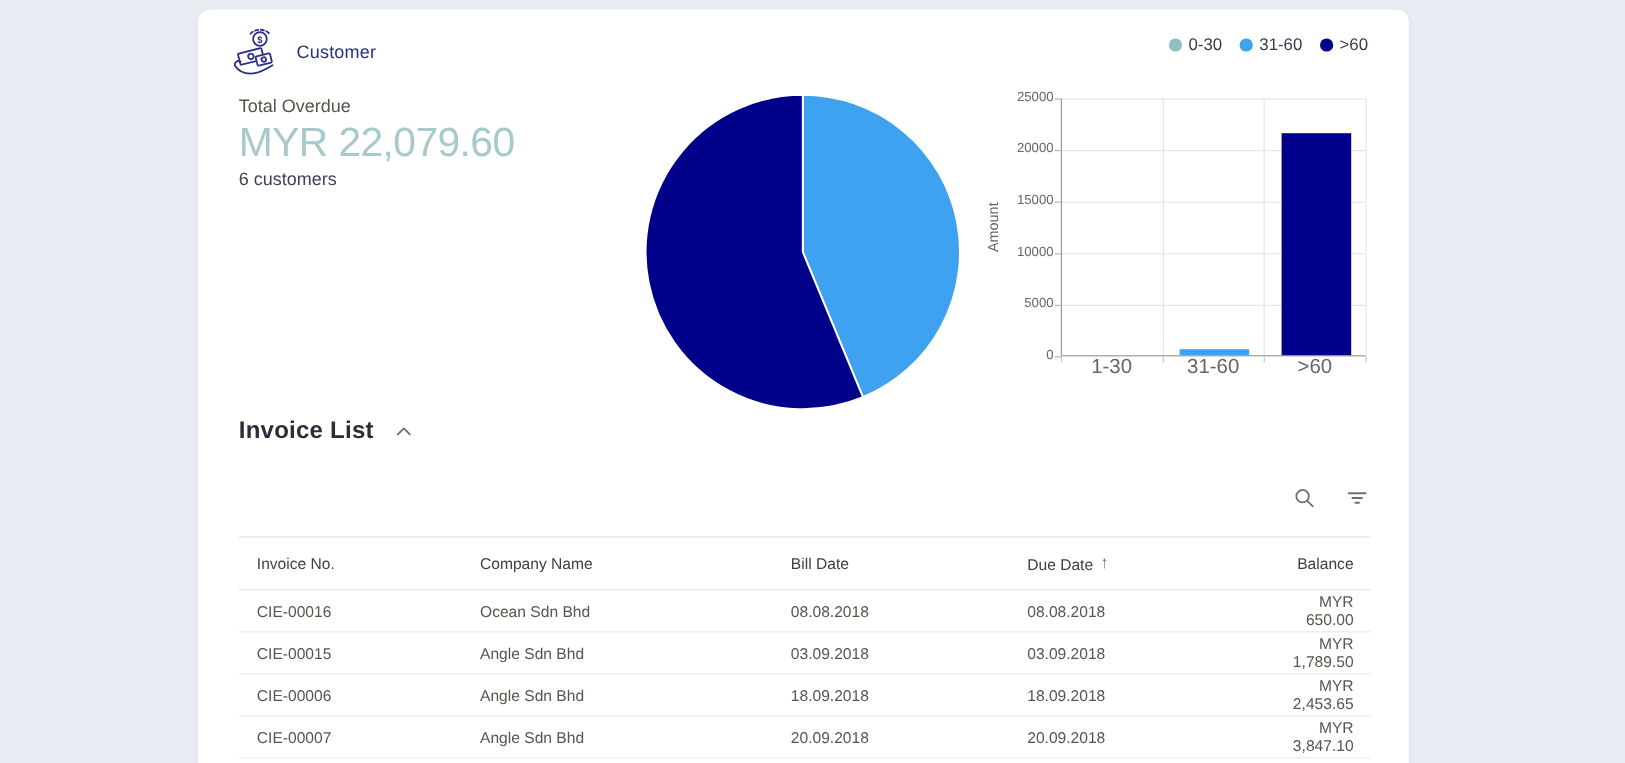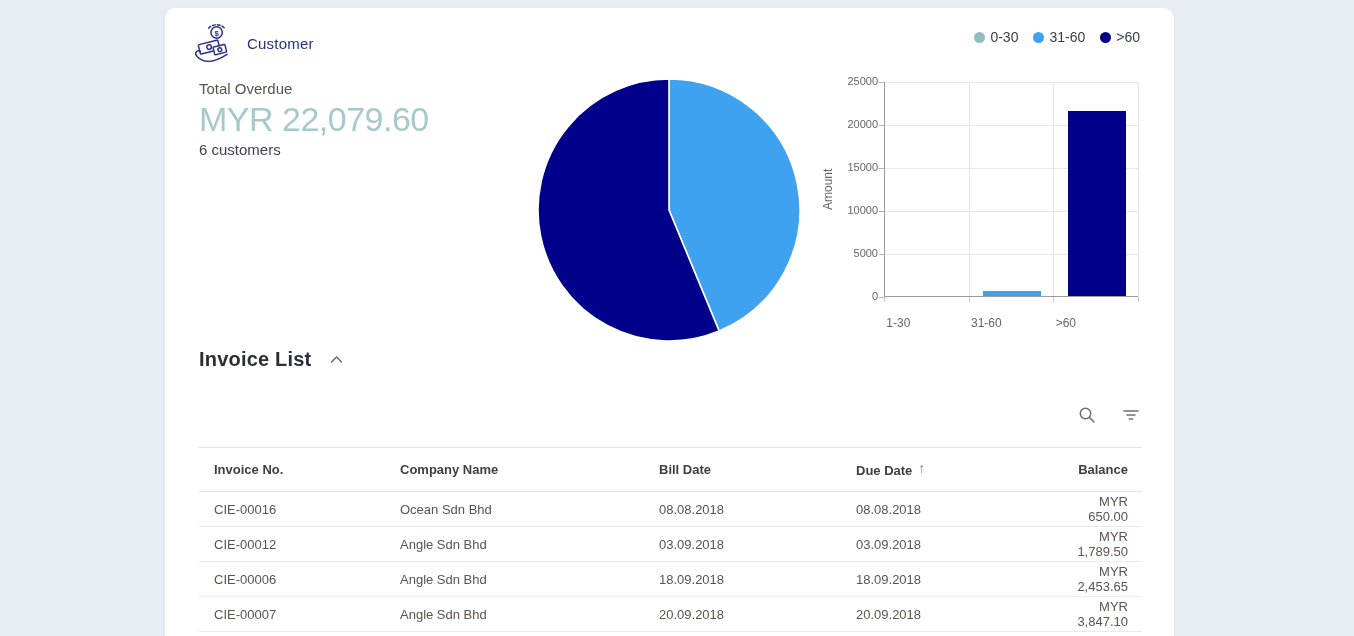--- a/index.html
+++ b/index.html
@@ -33,35 +33,35 @@
   
   .bar-wrap { position:absolute; left:655px; top:52px; width:350px; height:300px; font-size:11px; color:#666; }
   .plot { position:absolute; left:64px; top:22px; width:254px; height:215px;
           border-left:1px solid #9b9b9b; border-bottom:1px solid #9b9b9b; }
   .gridline-h { position:absolute; left:0; width:100%; height:1px; background:#e6e6e6; }
   .gridline-v { position:absolute; top:0; height:100%; width:1px; background:#e6e6e6; }
   .bar { position:absolute; bottom:0; }
   .ytick-label { position:absolute; width:44px; left:14px; text-align:right; font-size:11px; color:#666; }
   .ytick-mark { position:absolute; width:5px; height:1px; background:#b4b4b4; left:59px; }
   .xtick-mark { position:absolute; width:1px; height:5px; background:#c9c9c9; top:237px; }
-  .xtick-label { position:absolute; top:256px; width:80px; font-size:12px; color:#666; }
+  .xtick-label { position:absolute; top:236px; width:80px; text-align:center; font-size:17px; color:#666; }
   .xaxis-title { position:absolute; top:267px; left:64px; width:254px; text-align:center; font-size:12px; color:#666; }
   .yaxis-title { position:absolute; left:0px; top:22px; height:215px; width:16px;
                  display:flex; align-items:center; justify-content:center;
                  writing-mode:vertical-rl; transform:rotate(180deg); font-size:12px; color:#666; }
   
   .invoice-heading { position:absolute; left:34px; top:340px; display:flex; align-items:center; gap:14px; }
   .invoice-title { font-size:20px; font-weight:700; color:#2d2d39; letter-spacing:.2px; }
   .toolbar { position:absolute; top:396px; right:32px; display:flex; align-items:center; gap:22px; }
   .icon-btn { width:22px; height:22px; display:flex; align-items:center; justify-content:center; cursor:pointer; }
   
   .table { position:absolute; left:34px; top:439px; width:943px; font-size:13px; color:#5a544d; }
   .thead { display:flex; height:45px; align-items:center;
            border-top:1px solid #e3e3e3; border-bottom:1px solid #e3e3e3;
-           color:#403e3e; font-weight:700; font-size:13px; }
+           color:#403e3e; font-weight:400; font-size:13px; }
   .tr { display:flex; height:35px; align-items:center; border-bottom:1px solid #ebebeb;justify-content:space-between; }
   .td, .th { padding-left:15px; overflow:hidden; white-space:nowrap; }
   .c1 { width:186px; } .c2 { width:259px; } .c3 { width:197px; } .c4 { width:181px; }
   .c5 { width:120px; text-align:right; padding-left:0; padding-right:14px; }
   .balance-cell { line-height:15px; }
   .sort-arrow { color:#7a7a7a; font-size:14px; margin-left:6px; position:relative; top:-2px; display:inline-block; }
 </style>
 </head>
 <body>
 
@@ -192,21 +192,21 @@
       <div class="td c2">Ocean Sdn Bhd</div>
       <div class="td c3">08.08.2018</div>
       <div class="td c4">08.08.2018</div>
       <div class="td c5 balance-cell">
         <div class="balance-currency">MYR</div>
         <div class="balance-amount">650.00</div>
       </div>
     </div>
 
     <div class="tr">
-      <div class="td c1">CIE-00012</div>
+      <div class="td c1">CIE-00015</div>
       <div class="td c2">Angle Sdn Bhd</div>
       <div class="td c3">03.09.2018</div>
       <div class="td c4">03.09.2018</div>
       <div class="td c5 balance-cell">
         <div class="balance-currency">MYR</div>
         <div class="balance-amount">1,789.50</div>
       </div>
     </div>
 
     <div class="tr">

